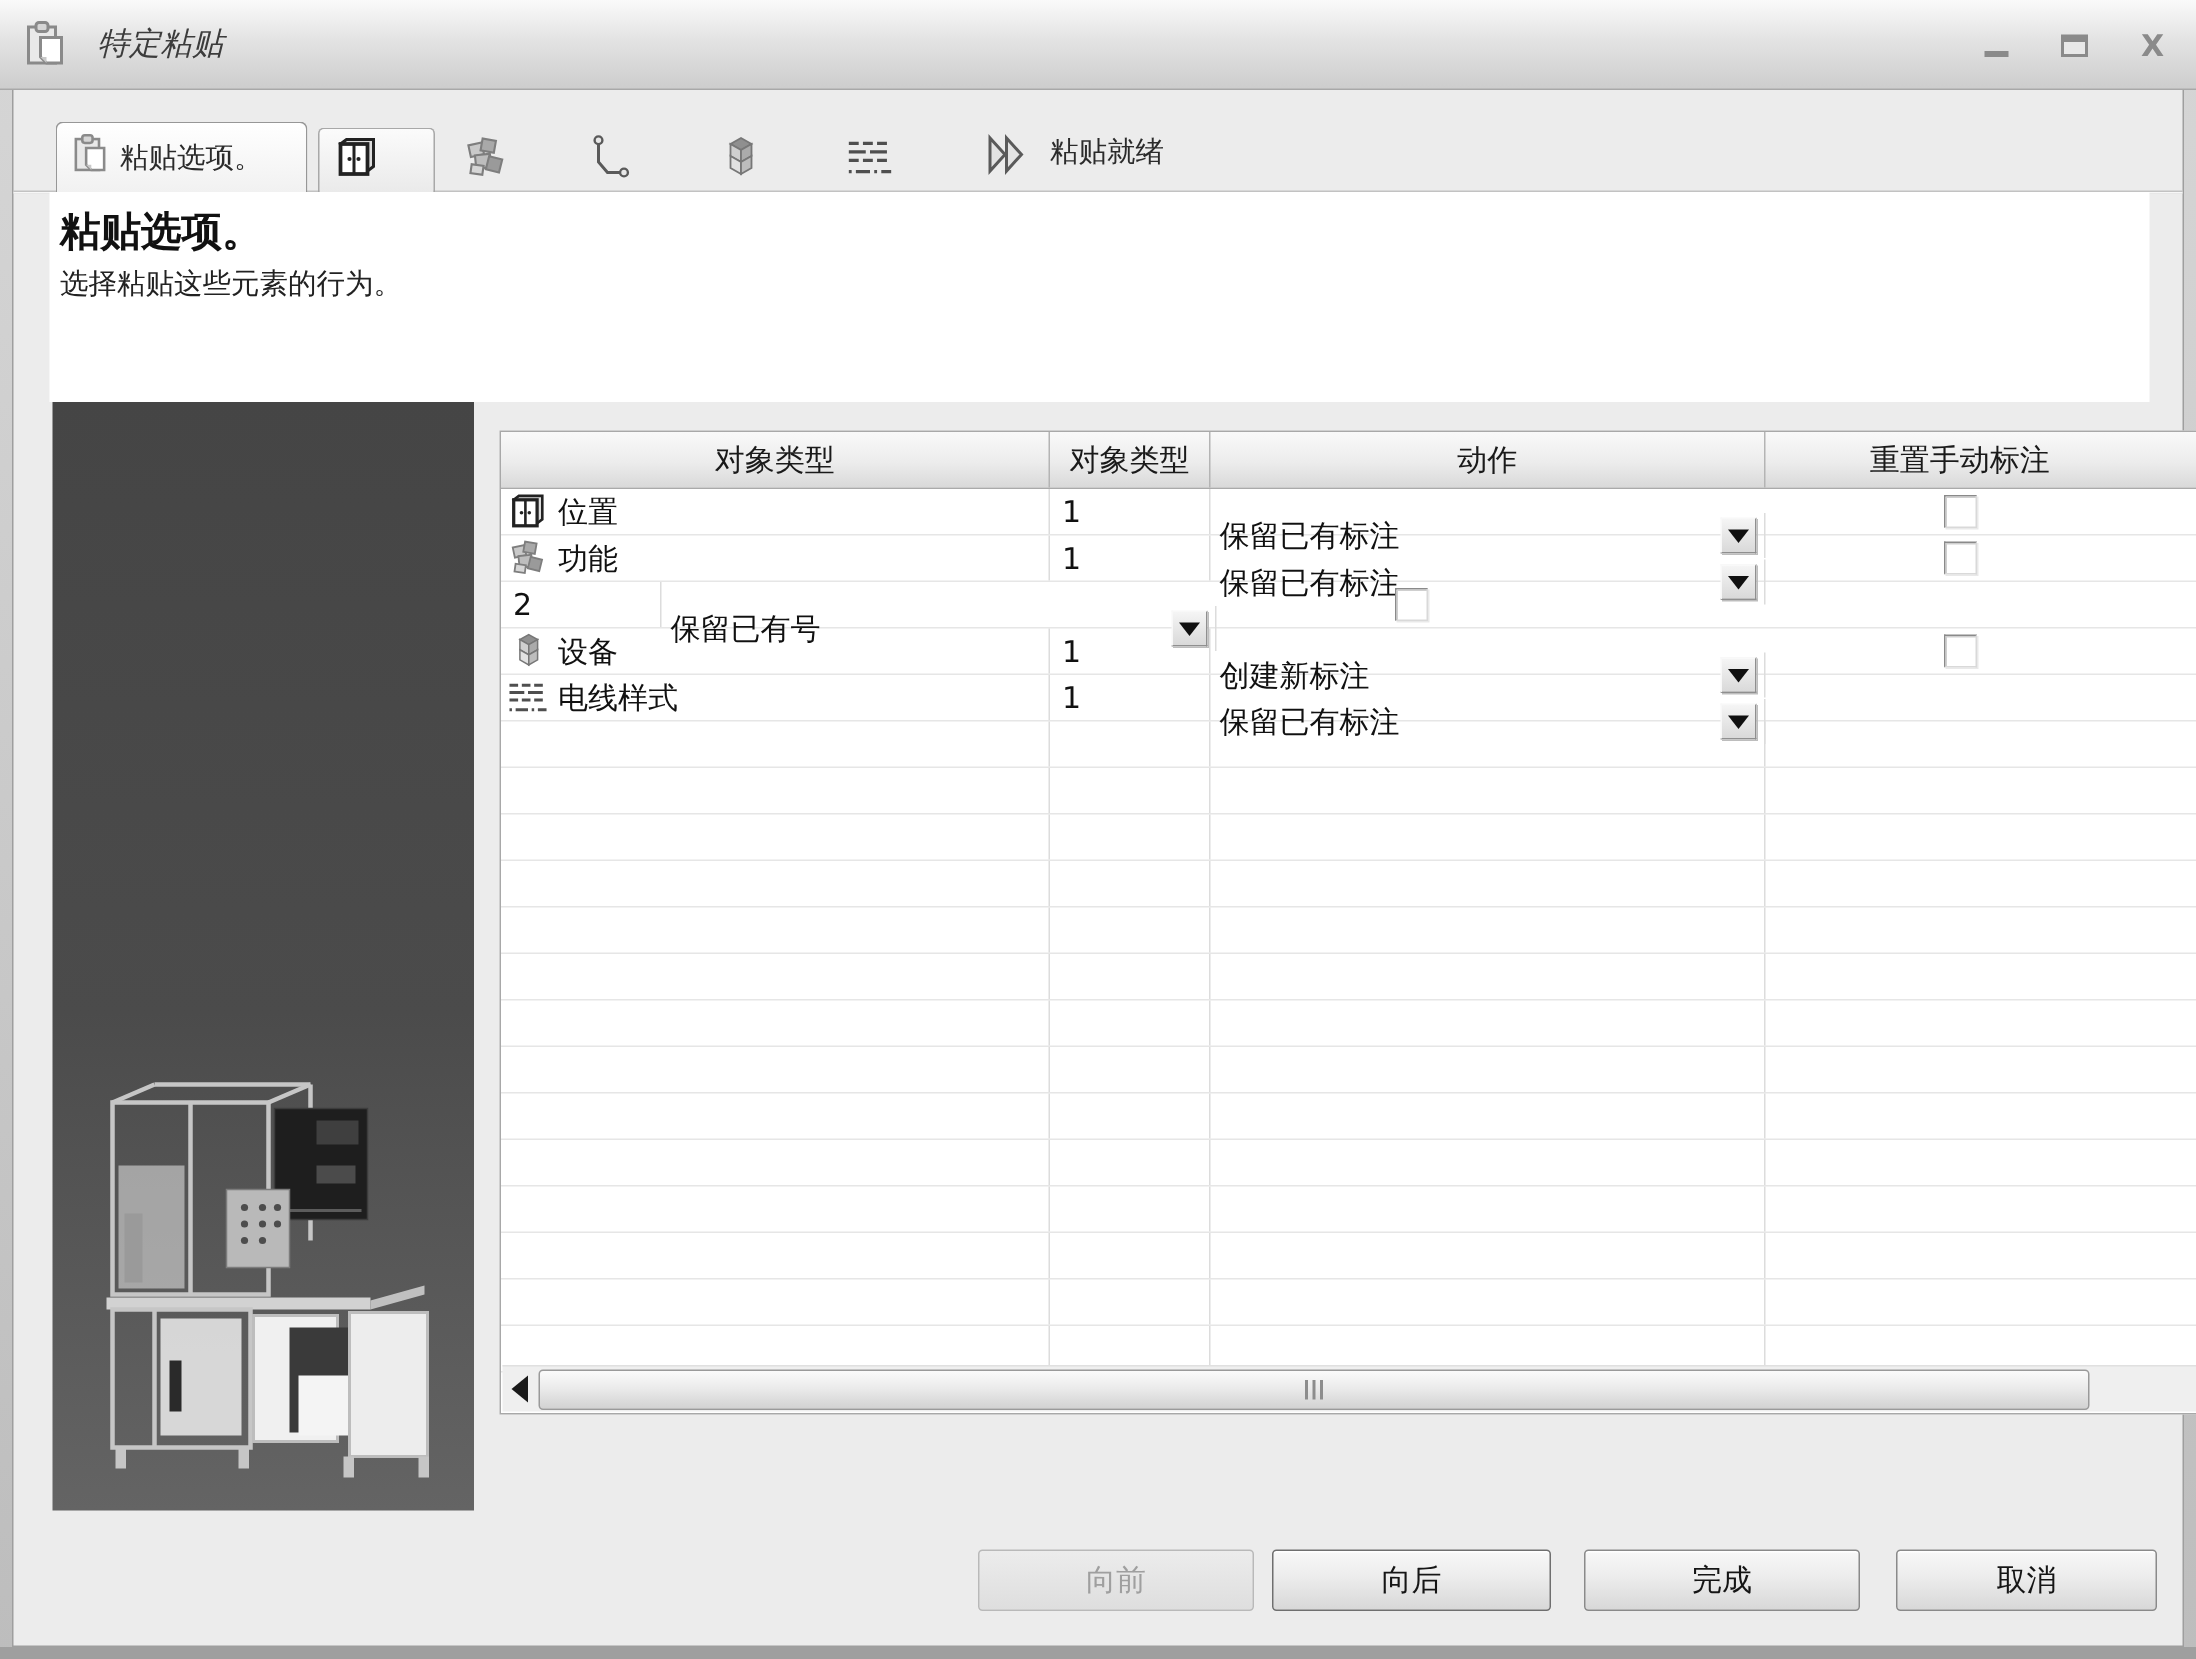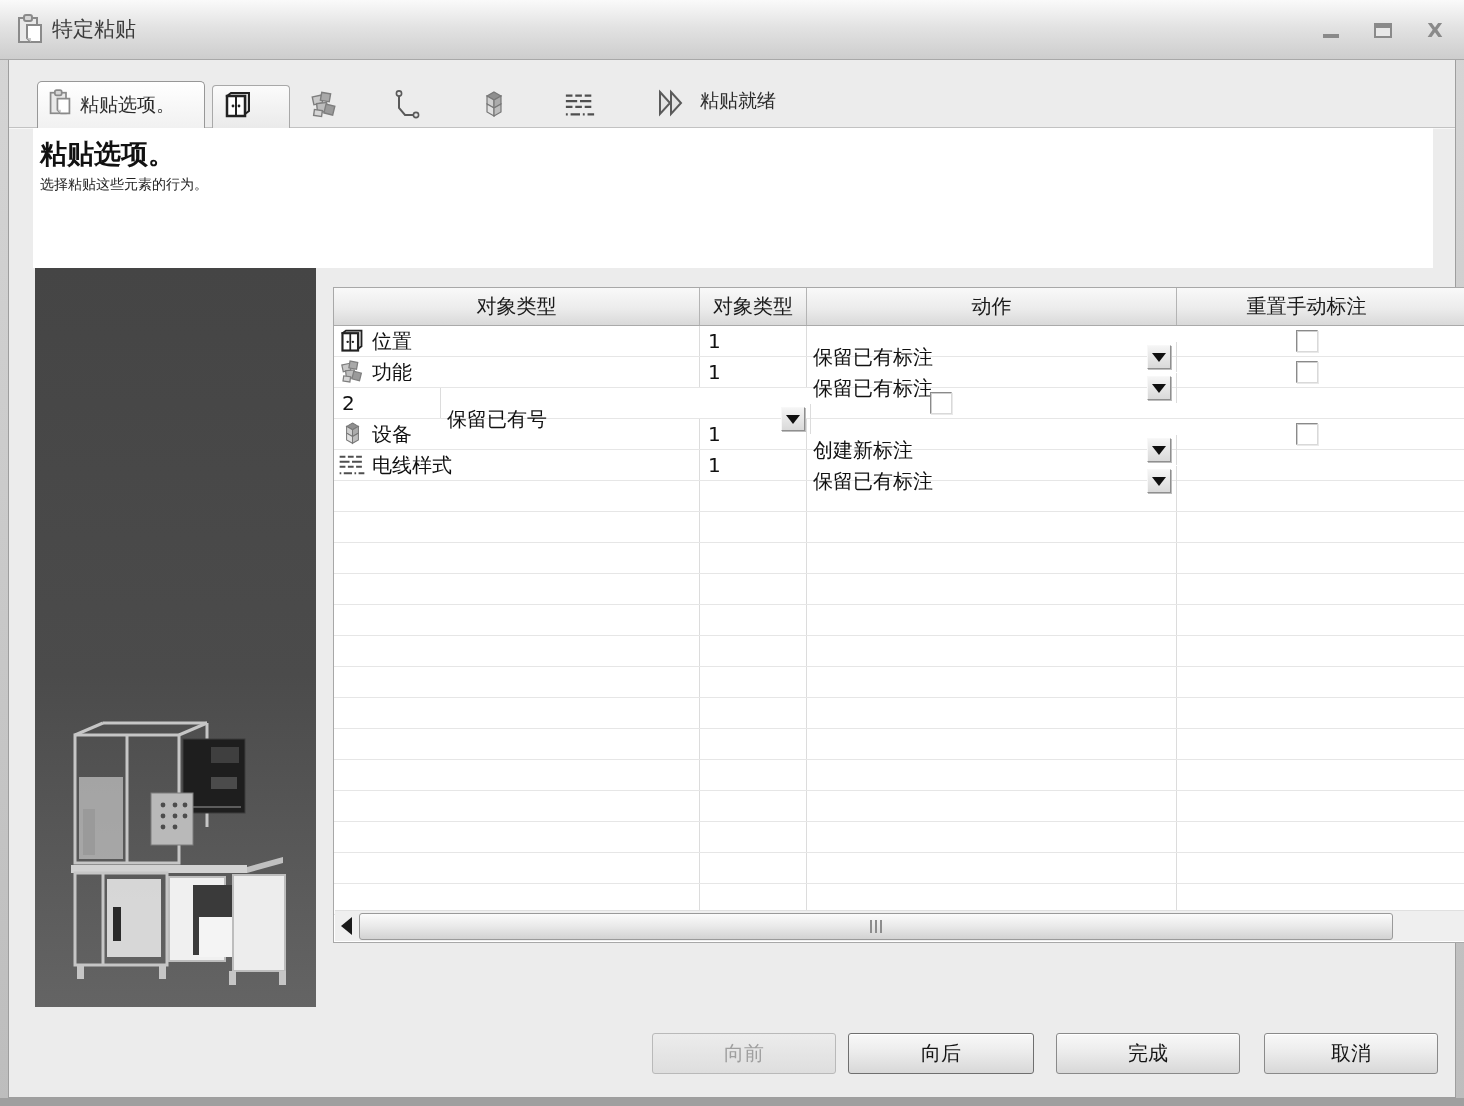--- a/index.html
+++ b/index.html
@@ -6,21 +6,21 @@
   html,body { width:1464px; height:1106px; overflow:hidden;
     font-family:"DejaVu Sans", sans-serif; background:#c9c9c9; }
   .dialog { position:absolute; left:0; top:0; width:1464px; height:1106px;
     background:linear-gradient(180deg,#d6d6d6,#bdbdbd); }
 
   
   .titlebar { position:absolute; left:0; top:0; width:1464px; height:60px;
     background:linear-gradient(180deg,#fafafa 0%,#e3e3e3 45%,#cdcdcd 100%);
     border-bottom:1px solid #a8a8a8; }
   .titlebar-icon { position:absolute; left:16px; top:14px; }
-  .title-text { position:absolute; left:52px; top:15px; font-size:21px; color:#3c3c3c; }
+  .title-text { position:absolute; left:65px; top:15px; font-size:21px; color:#3c3c3c;font-style:italic; }
   .win-controls { position:absolute; right:14px; top:18px; display:flex; gap:22px; }
   .win-btn { width:30px; height:24px; display:flex; align-items:center; justify-content:center; cursor:default; }
   .glyph-min { width:16px; height:4px; background:#8a8a8a; margin-top:12px; }
   .glyph-max { width:18px; height:15px; border:2px solid #8a8a8a; border-top-width:5px; background:#e8e8e8; }
   .glyph-close { font-size:20px; font-weight:bold; color:#8a8a8a; line-height:20px; }
 
   
   .frame { position:absolute; left:8px; top:60px; width:1448px; height:1038px;
     background:#ececec; border:1px solid #9e9e9e; border-top:none; }
   .bottom-strip { position:absolute; left:0; top:1098px; width:1464px; height:8px; background:#9f9f9f; }
@@ -35,21 +35,21 @@
   .tab-plain { position:absolute; left:212px; top:85px; width:78px; height:43px;
     background:linear-gradient(180deg,#fbfbfb,#eaeaea); border:1px solid #a8a8a8; border-bottom:none;
     border-radius:4px 4px 0 0; display:flex; align-items:center; padding-left:10px; z-index:2; }
   .strip-icon { position:absolute; top:88px; width:32px; height:34px; display:flex; align-items:center; justify-content:center; }
   .tab-ready { position:absolute; left:656px; top:88px; height:34px; display:flex; align-items:flex-start; gap:12px; }
   .tab-ready .tab-label { font-size:19px; color:#2b2b2b; }
 
   
   .header-panel { position:absolute; left:33px; top:128px; width:1400px; height:140px; background:#ffffff; }
   .header-title { position:absolute; left:7px; top:8px; font-size:27px; font-weight:bold; color:#111; }
-  .header-sub { position:absolute; left:7px; top:48px; font-size:14px; color:#222; }
+  .header-sub { position:absolute; left:7px; top:48px; font-size:19px; color:#222; }
 
   
   .image-panel { position:absolute; left:35px; top:268px; width:281px; height:739px;
     background:linear-gradient(180deg,#454545 0%,#4b4b4b 55%,#646464 100%); }
   .image-panel svg { position:absolute; left:8px; bottom:10px; }
 
   
   .grid { position:absolute; left:333px; top:287px; width:1260px; height:656px;
     background:#ffffff; border:1px solid #a8a8a8; }
   .thead { display:flex; height:38px;

